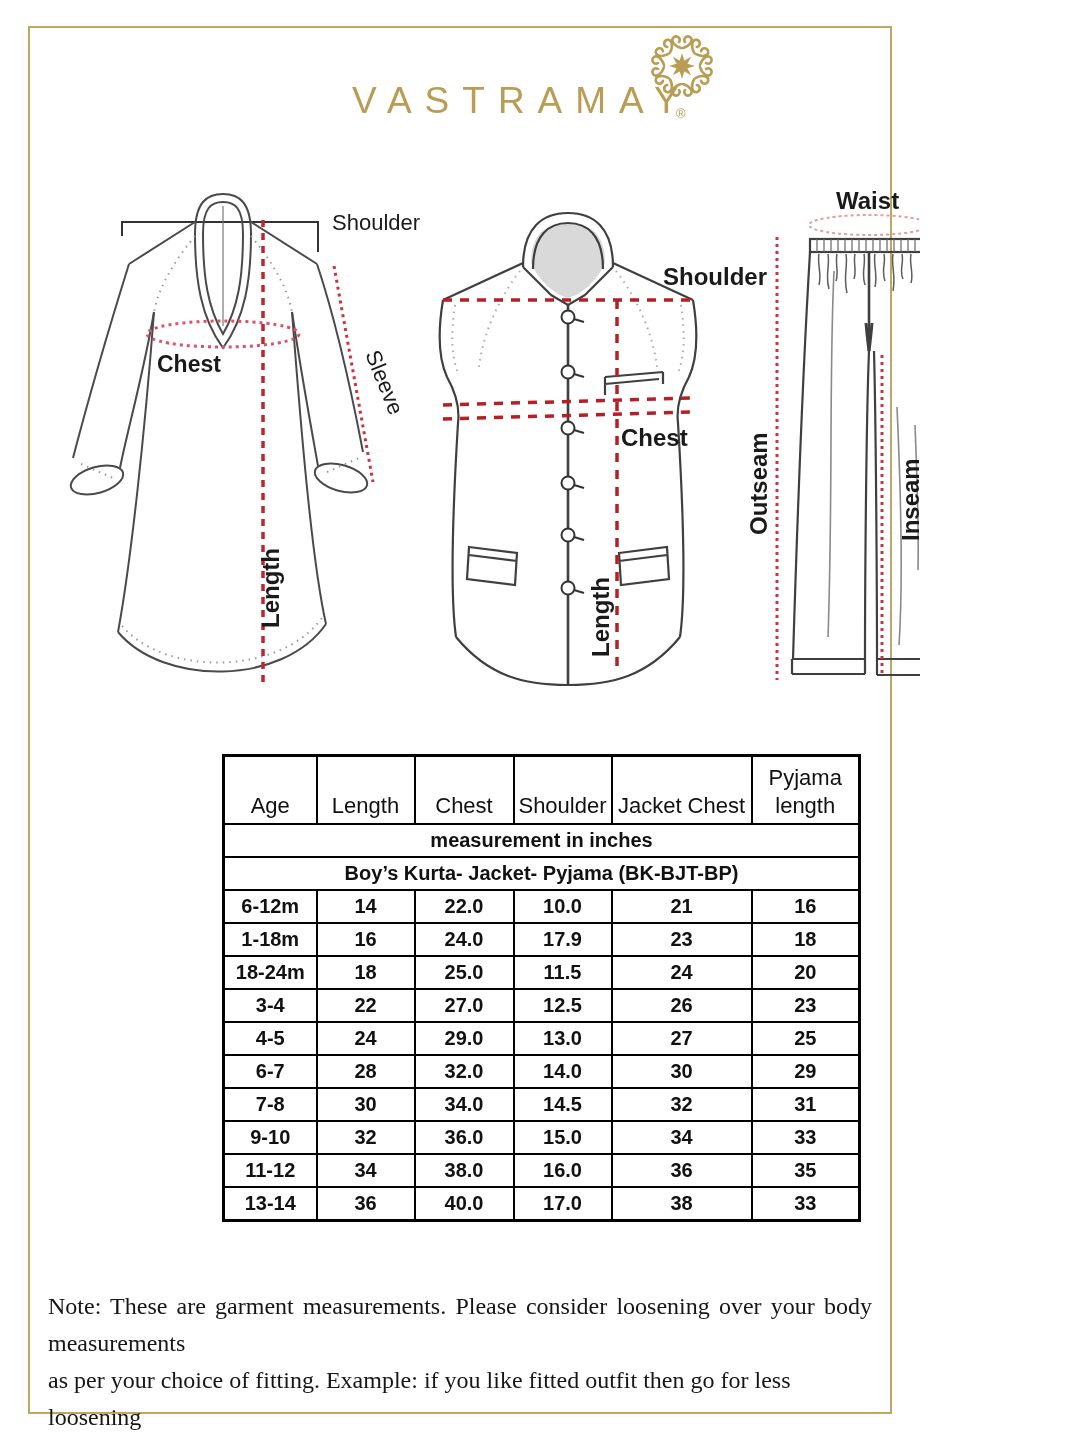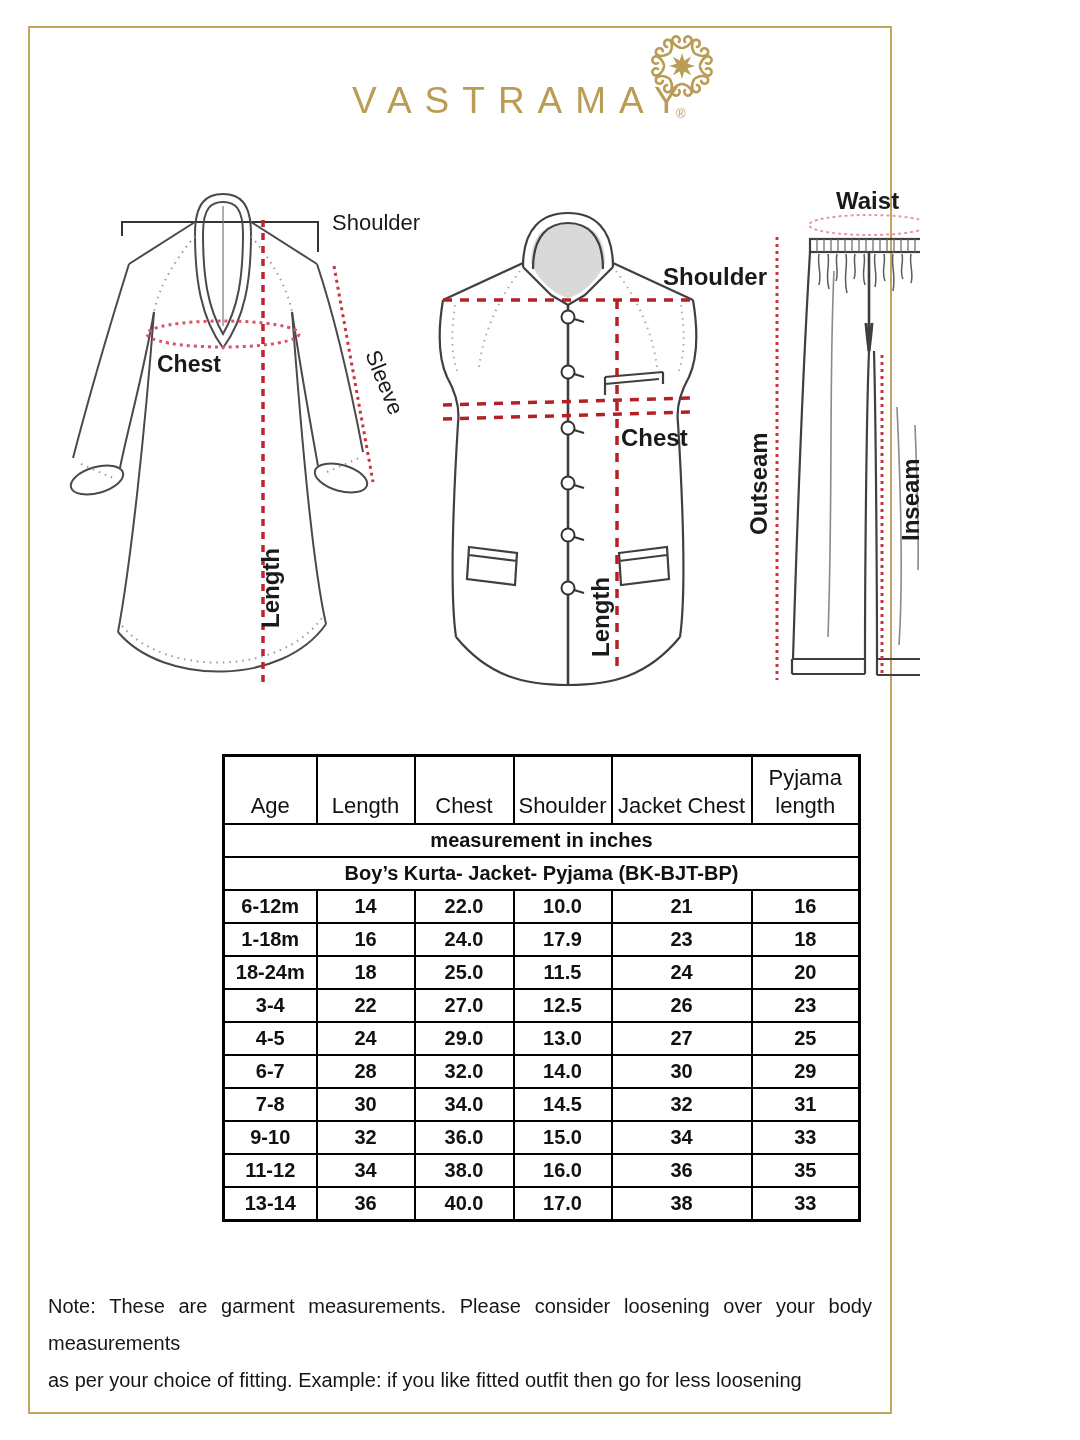--- a/index.html
+++ b/index.html
@@ -20,21 +20,21 @@
         table-layout:fixed;text-align:center;}
   .size-table td,.size-table th{border:2px solid #000;padding:0;}
   .size-table{border:3px solid #000;}
   .tbl-title{height:34px;font-size:24px;font-weight:bold;}
   .tbl-subtitle{height:30px;font-size:16px;font-weight:bold;}
   .size-table thead th{height:62px;font-size:22px;font-weight:normal;vertical-align:bottom;
         padding-bottom:4px;line-height:1.25;}
   .size-table tbody td{height:31px;font-size:20px;font-weight:bold;}
   
   .note{position:absolute;left:48px;right:48px;top:1288px;
-        font-family:Liberation Sans, sans-serif;font-size:20px;line-height:37px;color:#161616;}
+        font-family:Liberation Serif, serif;font-size:24px;line-height:37px;color:#161616;}
   .note-l1{text-align:justify;text-align-last:justify;}
   .note-l2{}
 </style>
 </head>
 <body>
 
 <div id="page">
   <div class="gold-frame"></div>
 
   <div class="brand-text">VASTRAMAY</div>

